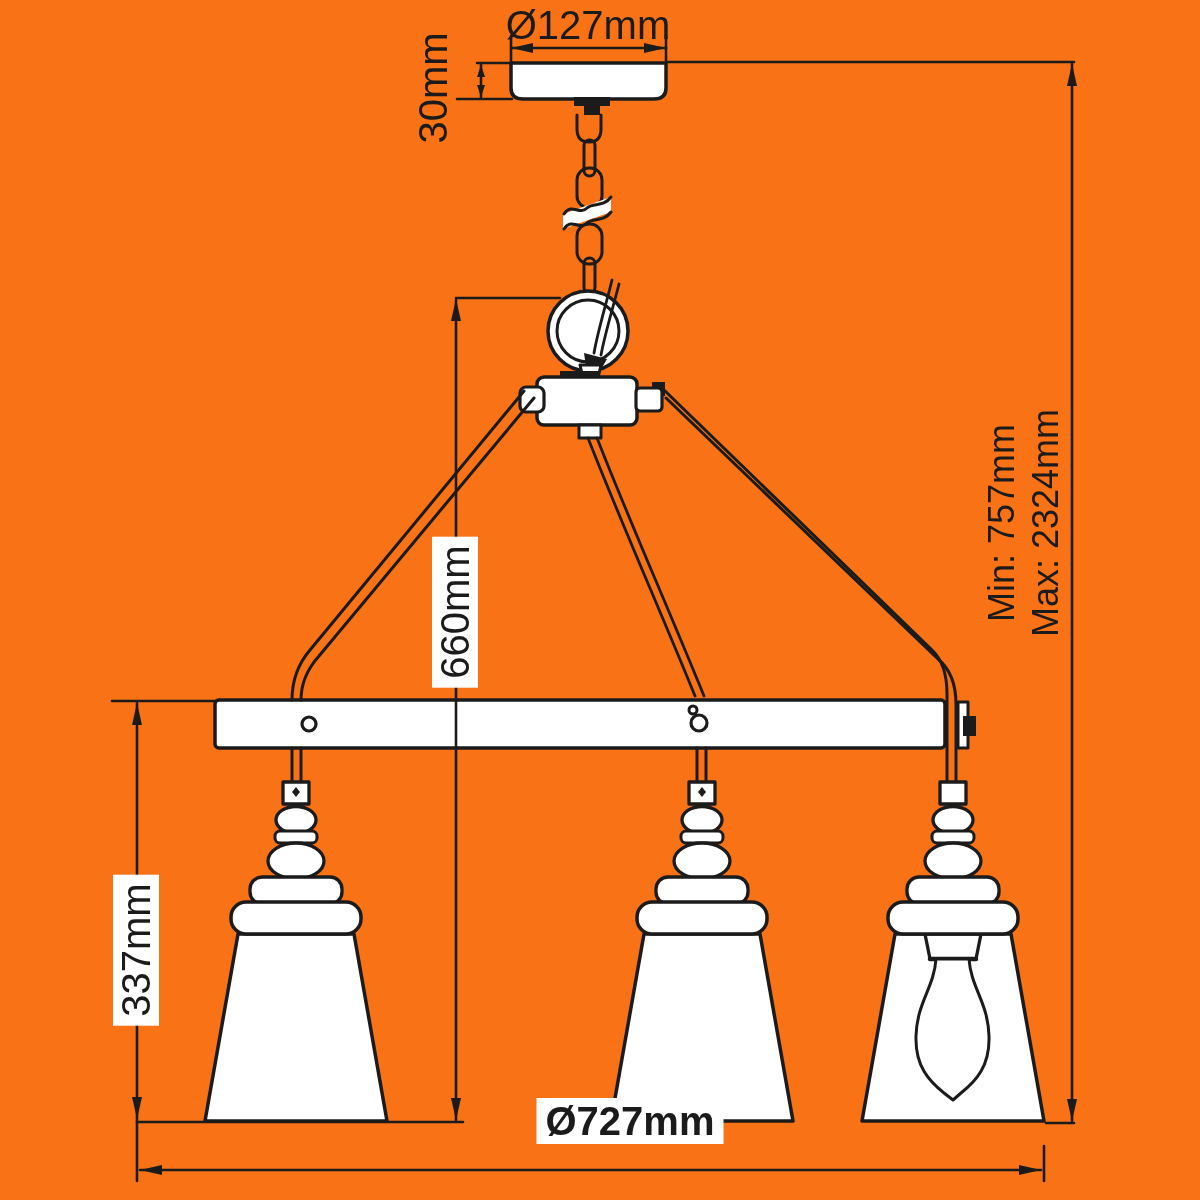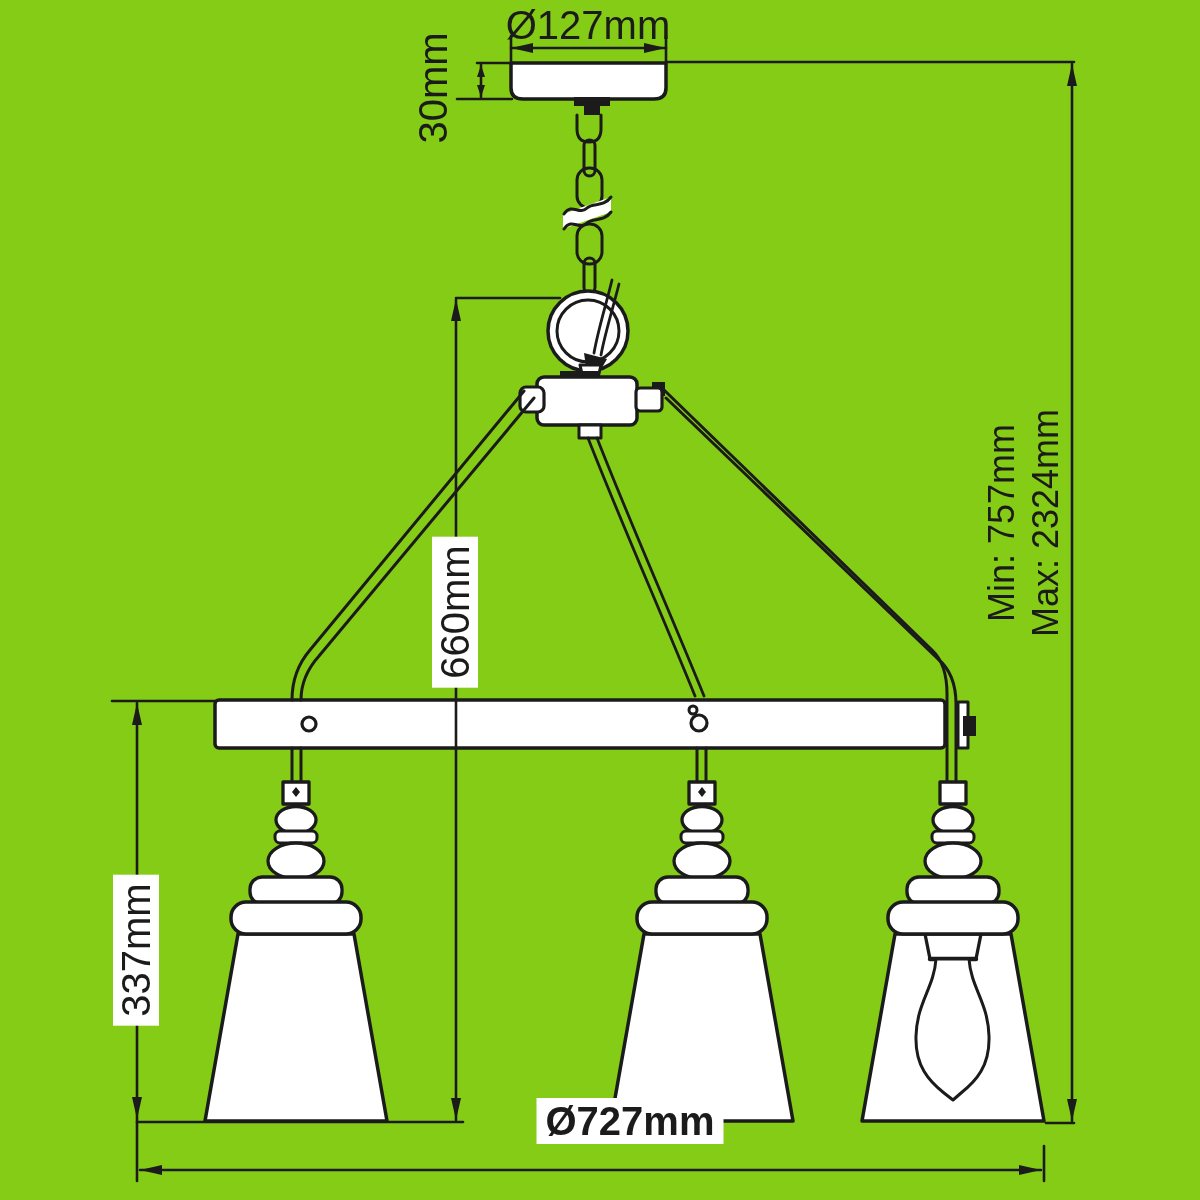--- a/index.html
+++ b/index.html
@@ -1,17 +1,17 @@
 <!DOCTYPE html>
 <html><head>
 <meta charset="utf-8">
 <style>
   html,body{margin:0;padding:0;background:#fff;}
   #stage{
-    position:relative;width:1200px;height:1200px;background:#84cc16;
+    position:relative;width:1200px;height:1200px;background:#f97316;
     font-family:"Liberation Sans",sans-serif;overflow:hidden;
   }
   #drawing{position:absolute;left:0;top:0;}
   .lbl{
     position:absolute;color:#1b1b1b;white-space:nowrap;line-height:1;
     font-family:"Liberation Sans",sans-serif;
   }
   .h{transform:translate(-50%,-50%);}
   .v{transform:translate(-50%,-50%) rotate(-90deg);}
   .big{font-size:40px;}

